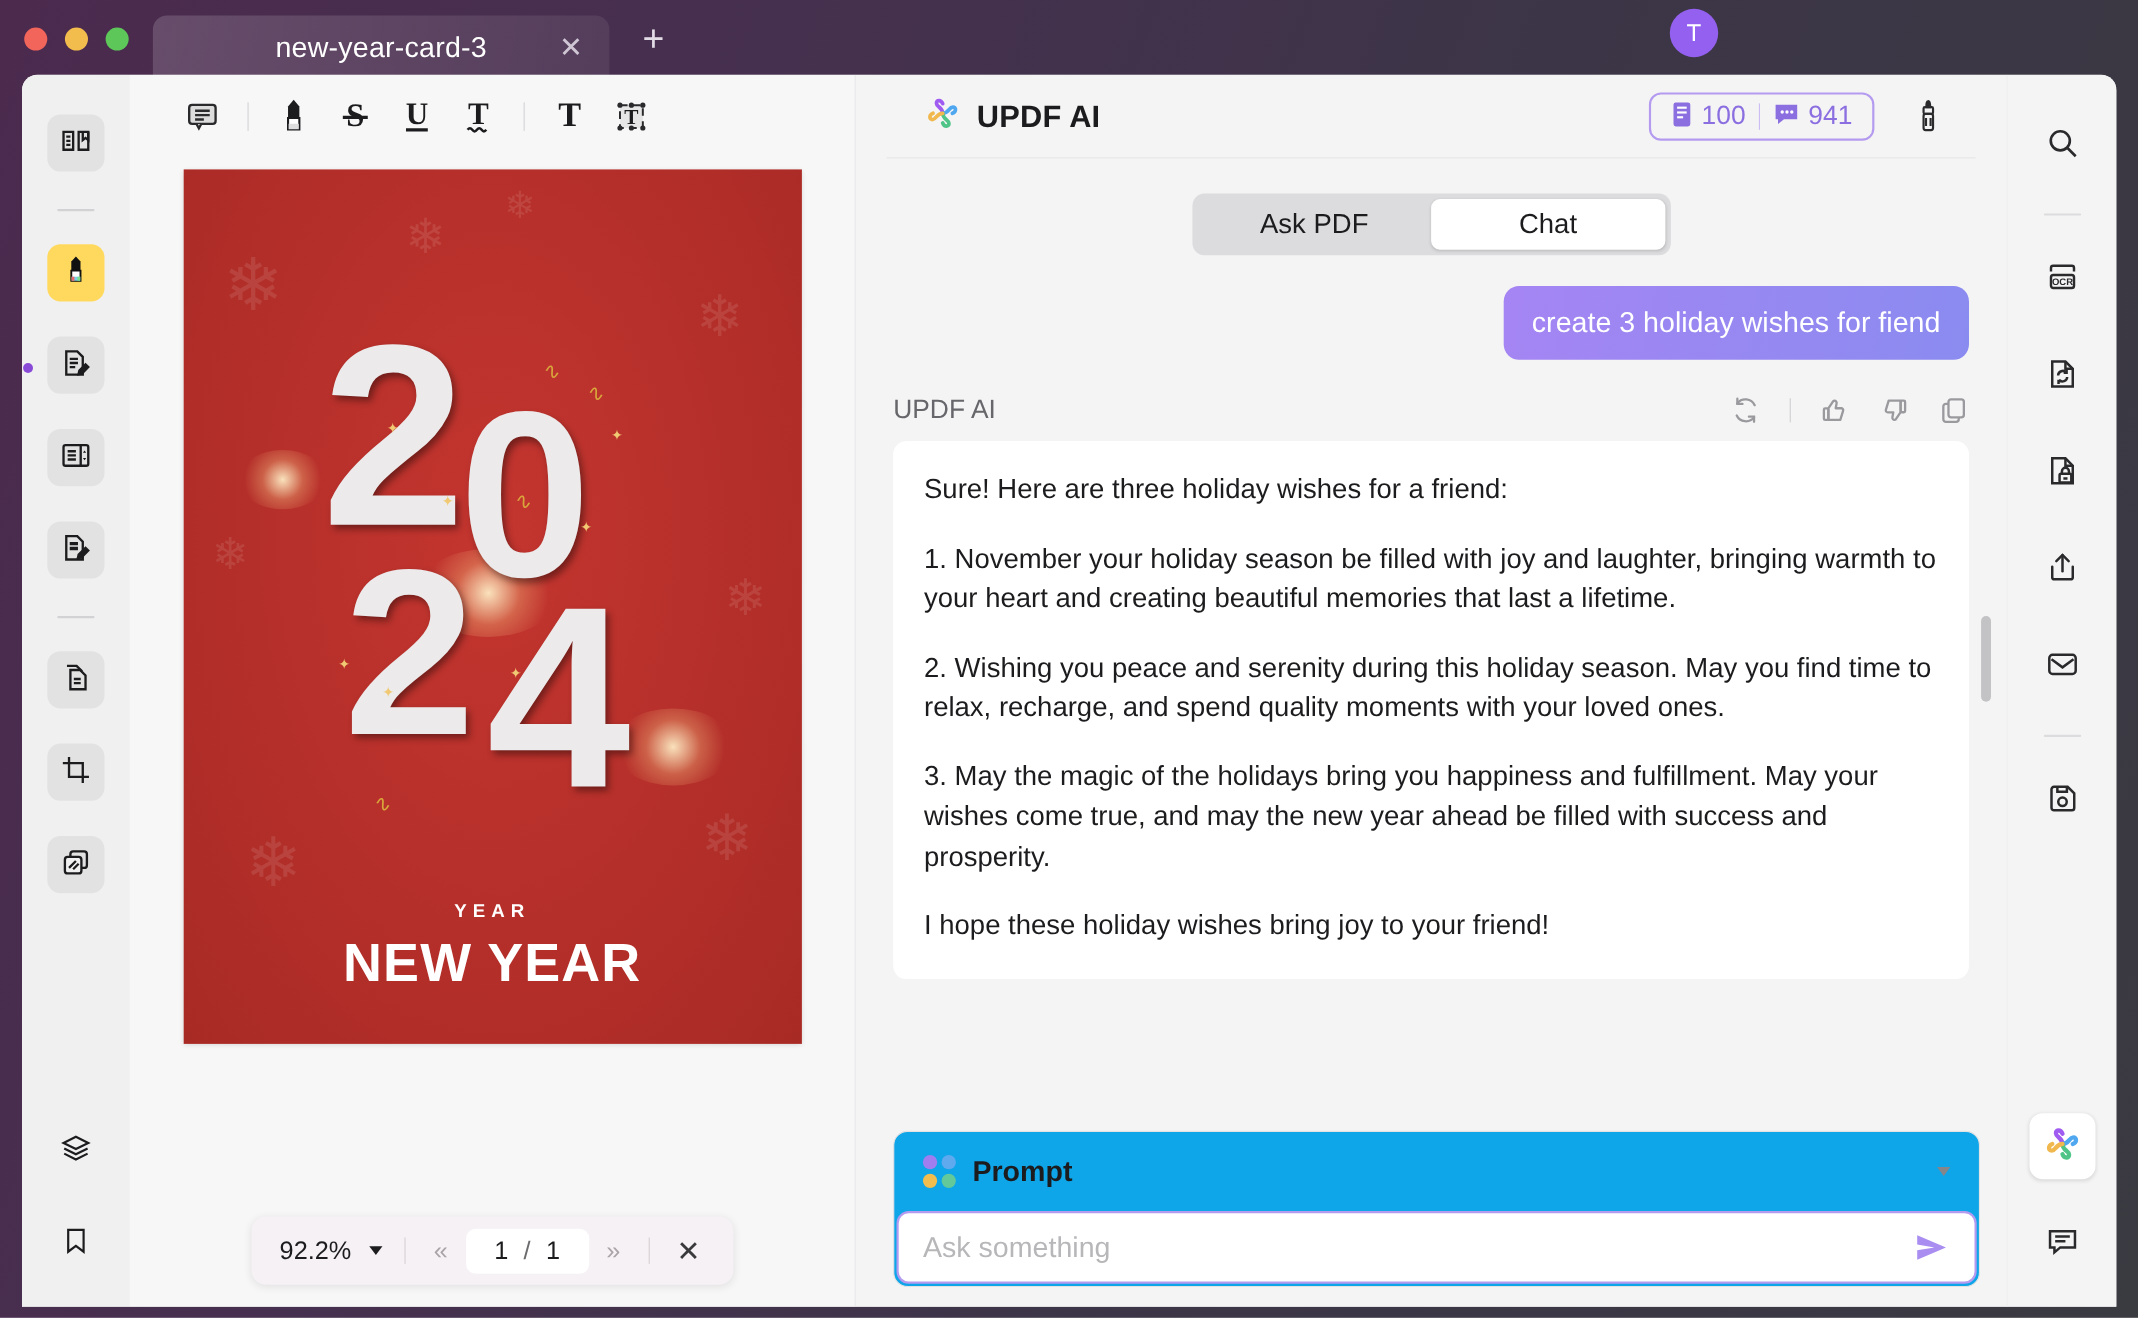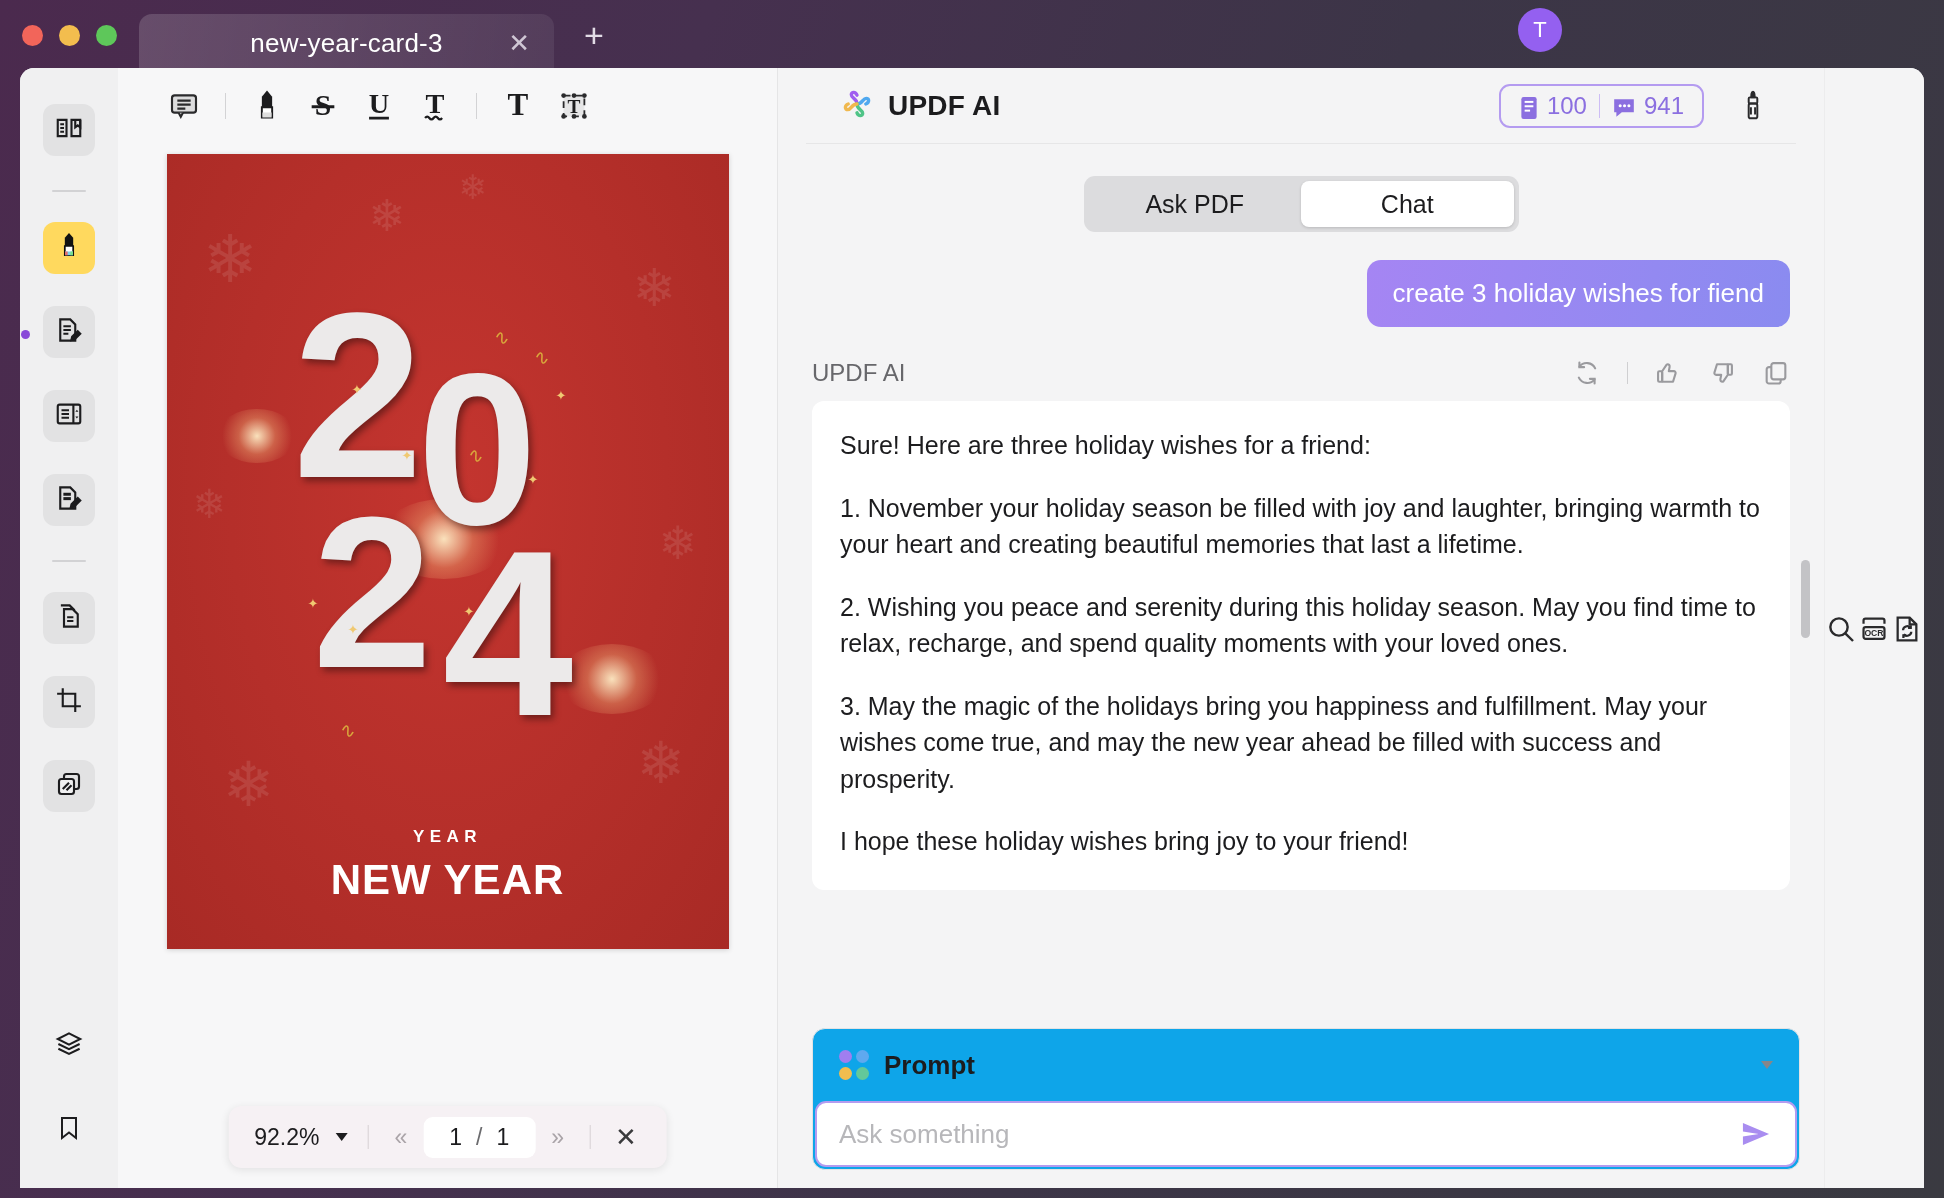--- a/index.html
+++ b/index.html
@@ -142,21 +142,21 @@
     background: radial-gradient(circle, rgba(255,240,200,.92) 0%, rgba(255,210,140,.30) 38%, rgba(255,200,120,0) 72%);
   }
   .card-foot {
     position: absolute; left: 0; right: 0; bottom: 28px; text-align: center;
   }
   .happy {
     color: #fff; font-size: 17px; letter-spacing: 5.5px; font-weight: bold;
     margin-bottom: 9px;
   }
   .newyear {
-    color: #fff; font-size: 42px; font-weight: bold; letter-spacing: 1px;
+    color: #fff; font-size: 49px; font-weight: bold; letter-spacing: 1px;
     margin-bottom: 17px;
   }
   .lorem {
     color: #f3dada; font-size: 12.5px; line-height: 1.55; padding: 0 92px;
   }
 
   
   .zoombar {
     position: absolute; left: 50%; transform: translateX(-50%); bottom: 20px;
     height: 62px; background: #f6f1f4;
@@ -190,21 +190,21 @@
     margin: 0 28px;
   }
   .ai-title { font-size: 28px; color: #1c1c1e; font-weight: bold; letter-spacing: .2px; }
   .ai-head-spacer { flex: 1; }
   .credits {
     border: 2px solid #b49bf0; border-radius: 11px;
     display: flex; align-items: center; gap: 12px;
     padding: 6px 18px; color: #8b6fe0; font-size: 24px;
   }
   .cred-sep { width: 1px; height: 24px; background: #cdbdf5; }
-  .cred-item { display: flex; align-items: flex-end; gap: 8px; }
+  .cred-item { display: flex; align-items: flex-start; gap: 8px; }
   .brush-btn { margin-left: 22px; cursor: pointer; display: flex; }
 
   .tabsw {
     margin: 32px auto 0; width: 435px; height: 56px;
     background: #dcdcde; border-radius: 11px;
     display: flex; padding: 5px; position: relative;
   }
   .swtab {
     flex: 1; display: flex; align-items: center; justify-content: center;
     font-size: 25px; color: #1c1c1e; border-radius: 8px; cursor: pointer;
@@ -280,21 +280,21 @@
     flex: 1; border: none; outline: none; background: transparent;
     font-size: 26px; color: #1c1c1e;
     font-family: "Liberation Sans", sans-serif;
   }
   .askinput::placeholder { color: #b7b7ba; }
   .sendbtn { cursor: pointer; display: flex; padding-left: 14px; }
 
   
   .rightrail {
     width: 100px; flex: 0 0 100px; background: #f4f4f5;
-    display: flex; flex-direction: row; align-items: center;
+    display: flex; flex-direction: column; align-items: center;
     padding-top: 34px;
     border-left: 1px solid #ececed;
   }
   .rrbtn {
     width: 60px; height: 60px; border-radius: 12px;
     display: flex; align-items: center; justify-content: center;
     margin-bottom: 28px; cursor: pointer;
   }
   .rrbtn.activebg { background: #fff; box-shadow: 0 1px 4px rgba(0,0,0,.12); }
   .rr-sep { width: 34px; height: 2px; background: #dcdcde; border-radius: 2px; margin: 4px 0 28px 0; }

